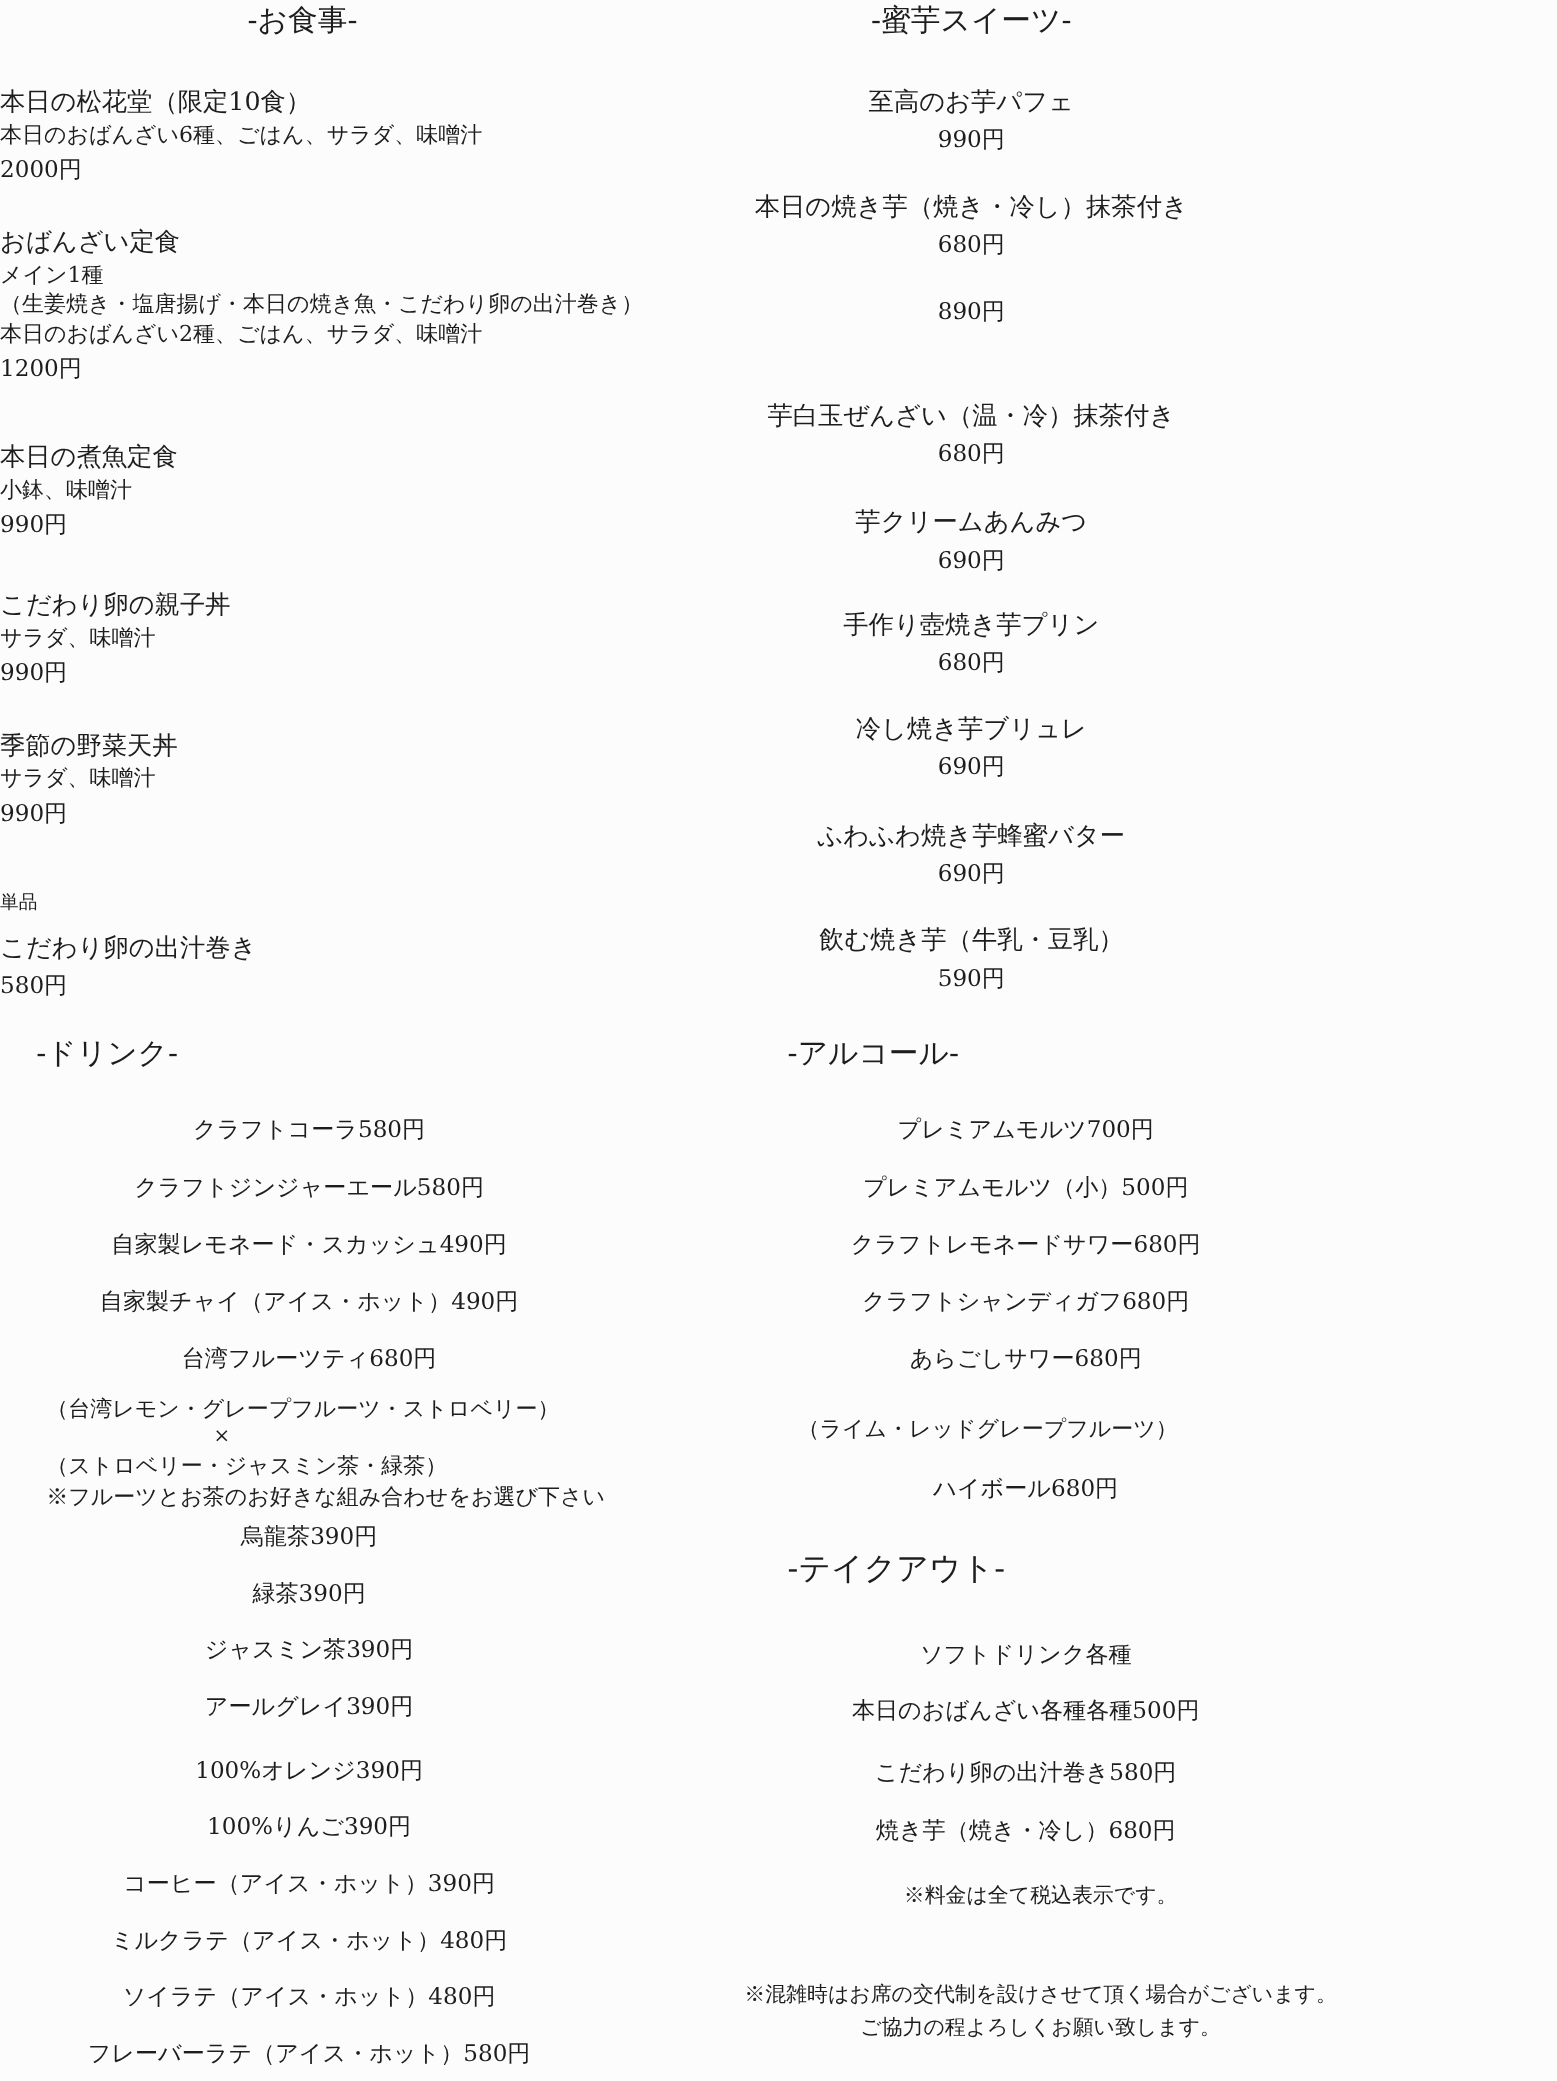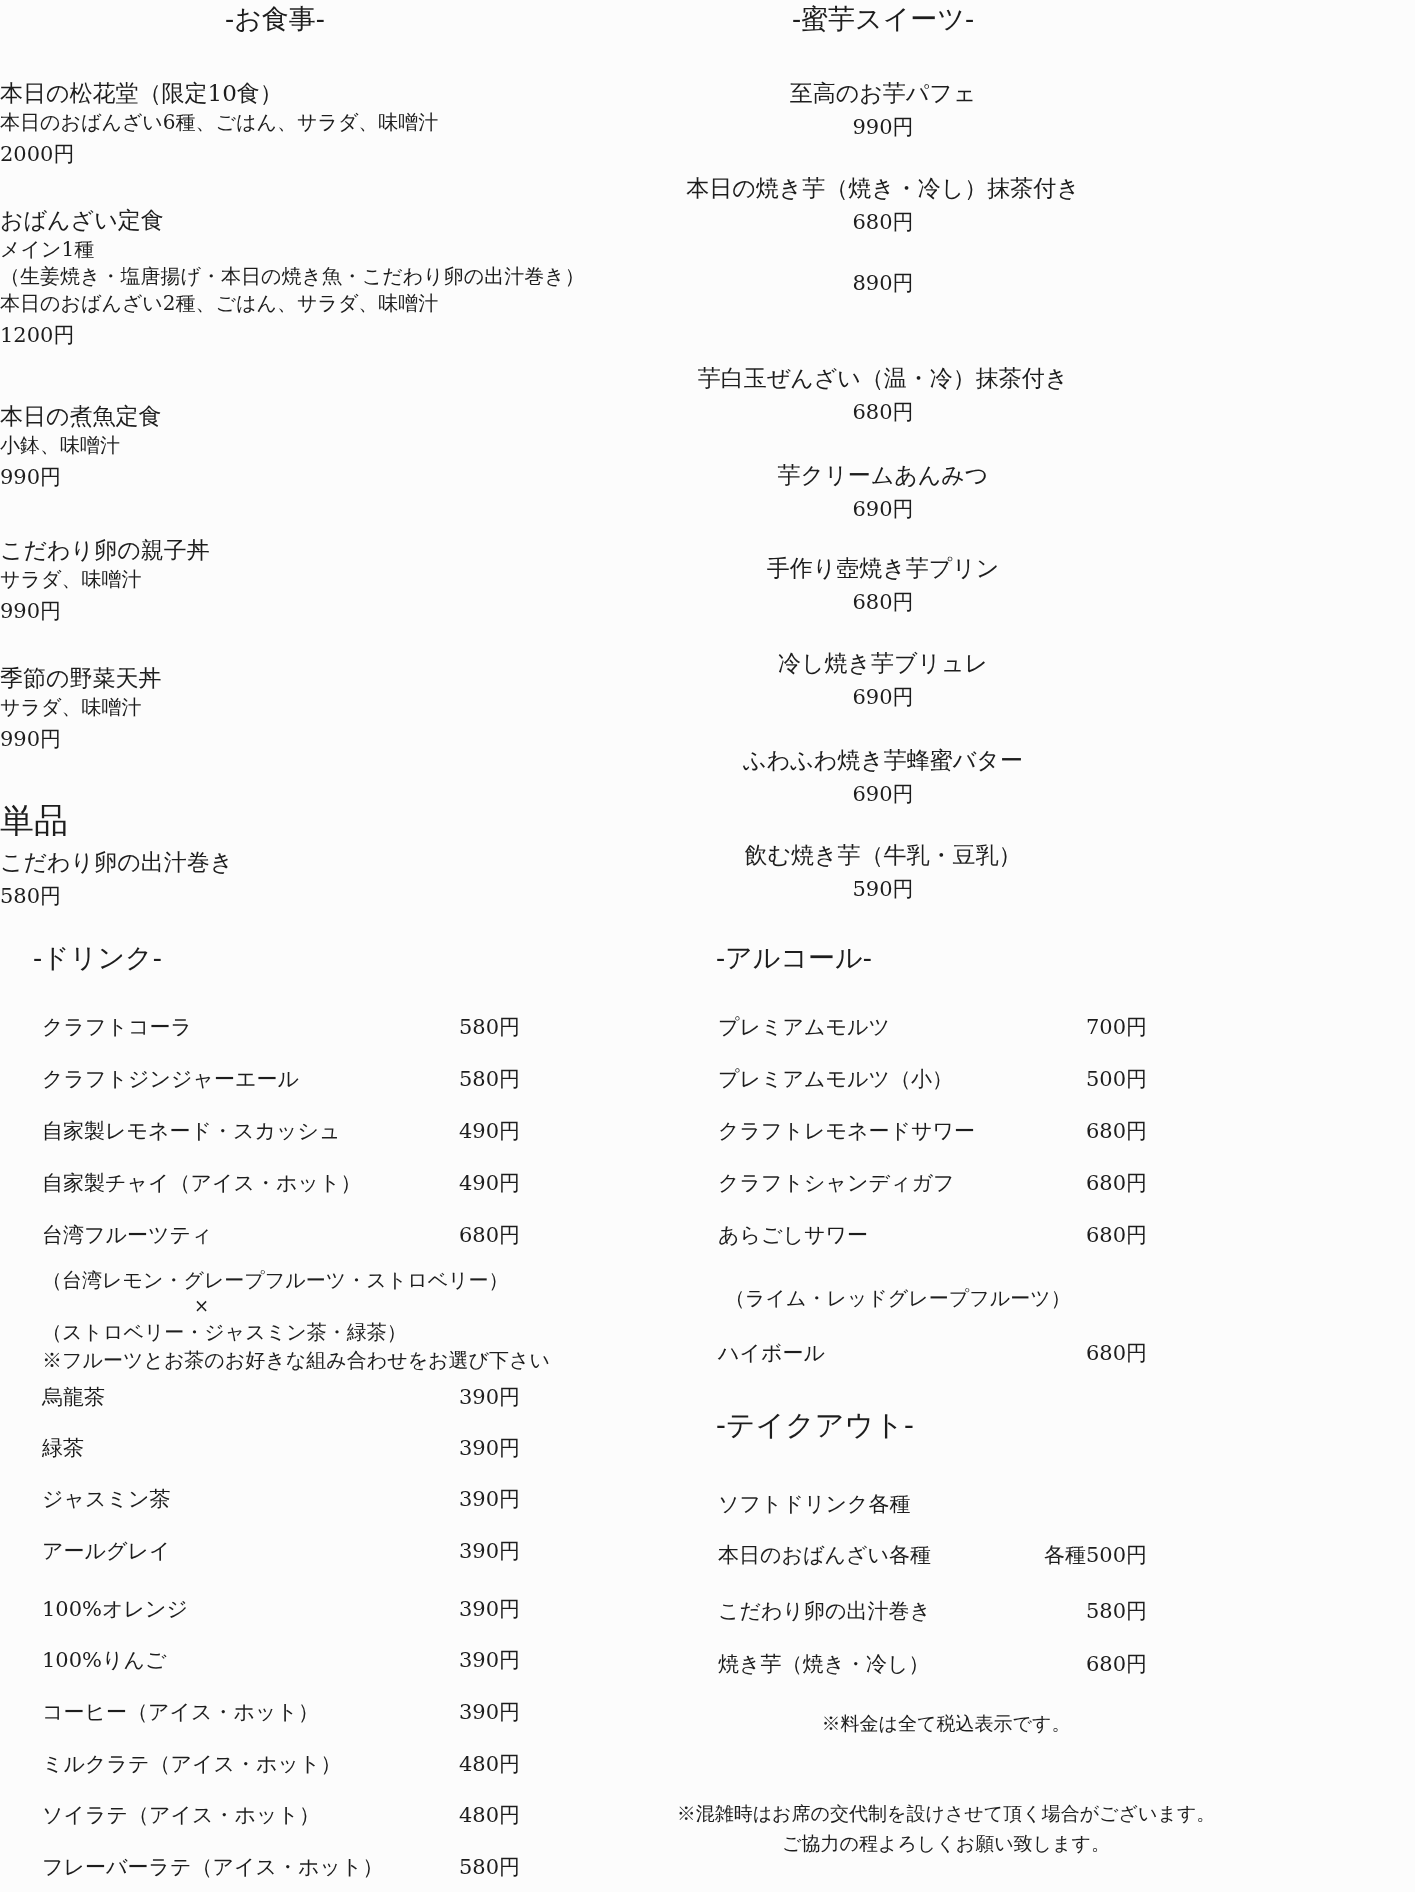--- a/index.html
+++ b/index.html
@@ -12,23 +12,23 @@
   }
   .sec-title{position:absolute;font-size:27px;line-height:34px;white-space:nowrap}
   .ctr{text-align:center}
   .food-col-title{left:0;width:550px}
   .sweet-col-title{left:650px;width:466px}
   .food-item{position:absolute;left:0;width:550px;}
   .sweet-item{position:absolute;left:650px;width:466px;text-align:center}
   .nm{font-size:23px;line-height:32px;white-space:nowrap}
   .dt{font-size:20px;line-height:27px;white-space:nowrap}
   .pr{font-size:21px;line-height:28px;margin-top:4px}
-  .big{font-size:34px;line-height:36px}
+  .big{font-size:17px;line-height:36px}
   .tanpin-nm{margin-top:8px}
-  .lrow{position:absolute;display:flex;justify-content:space-between;align-items:baseline;white-space:nowrap}
+  .lrow{position:absolute;display:flex;justify-content:center;align-items:baseline;white-space:nowrap}
   .lrow.L{left:42px;width:478px}
   .lrow.R{left:718px;width:429px}
   .lrow .n,.lrow .p{font-size:21px;line-height:29px}
   .noteblock{position:absolute;left:42px;width:540px}
   .note-line{font-size:20px;line-height:28px;white-space:nowrap}
   .times-line{font-size:18px;line-height:24px;padding-left:152px}
   .alc-note{position:absolute;left:725px;font-size:20px;line-height:28px;white-space:nowrap}
   .foot{position:absolute;left:650px;width:592px;text-align:center}
   .foot .note-line{font-size:19px;line-height:30px}
 </style>

